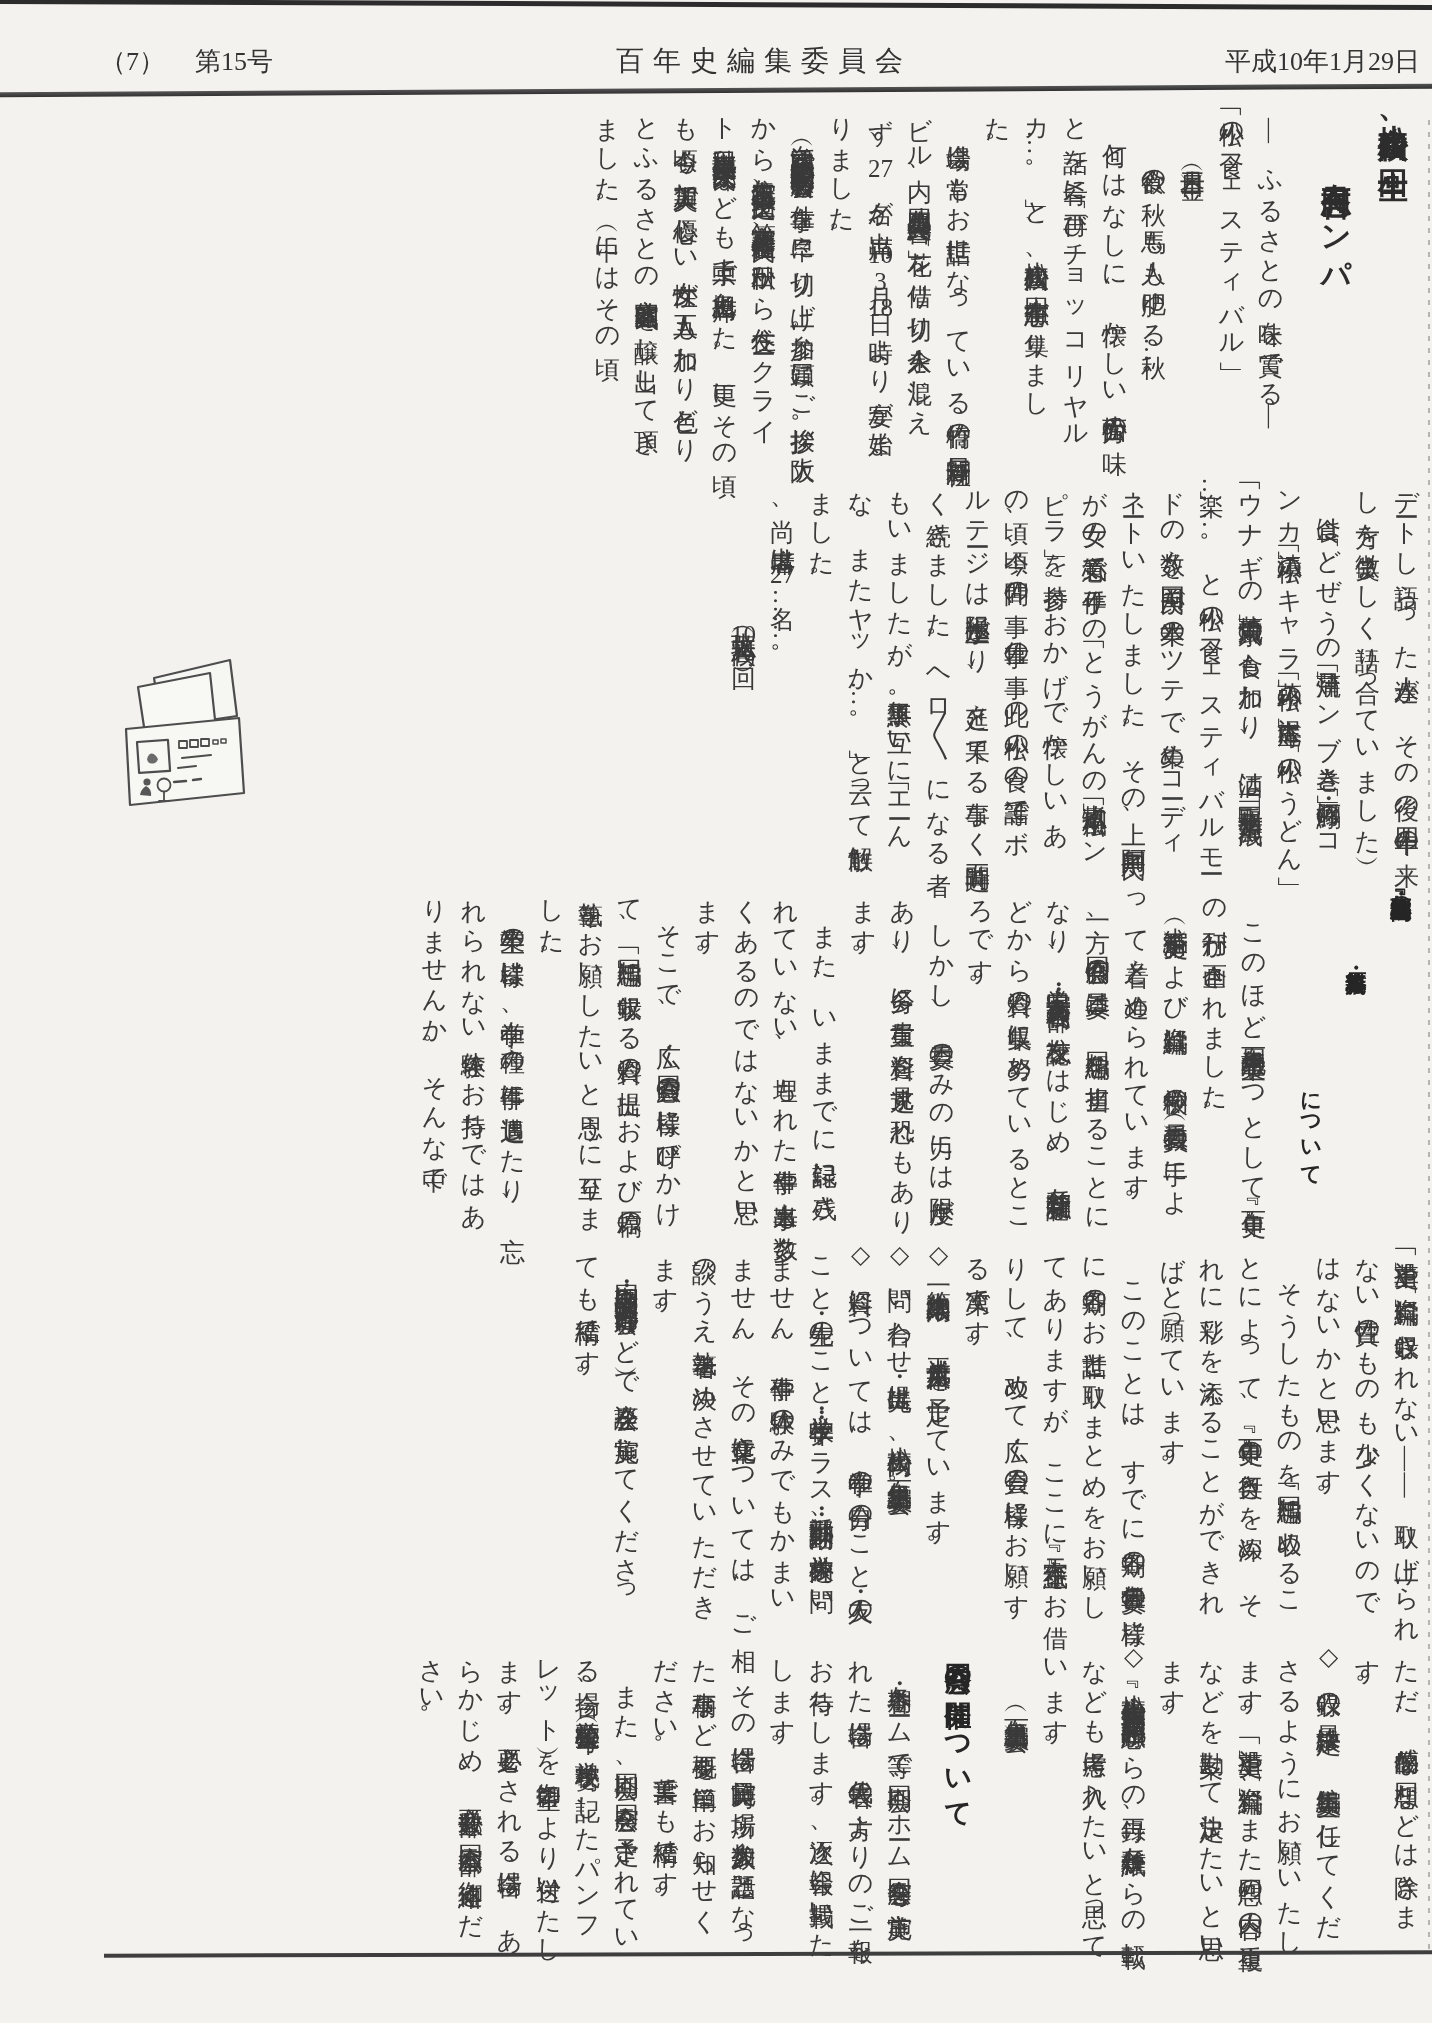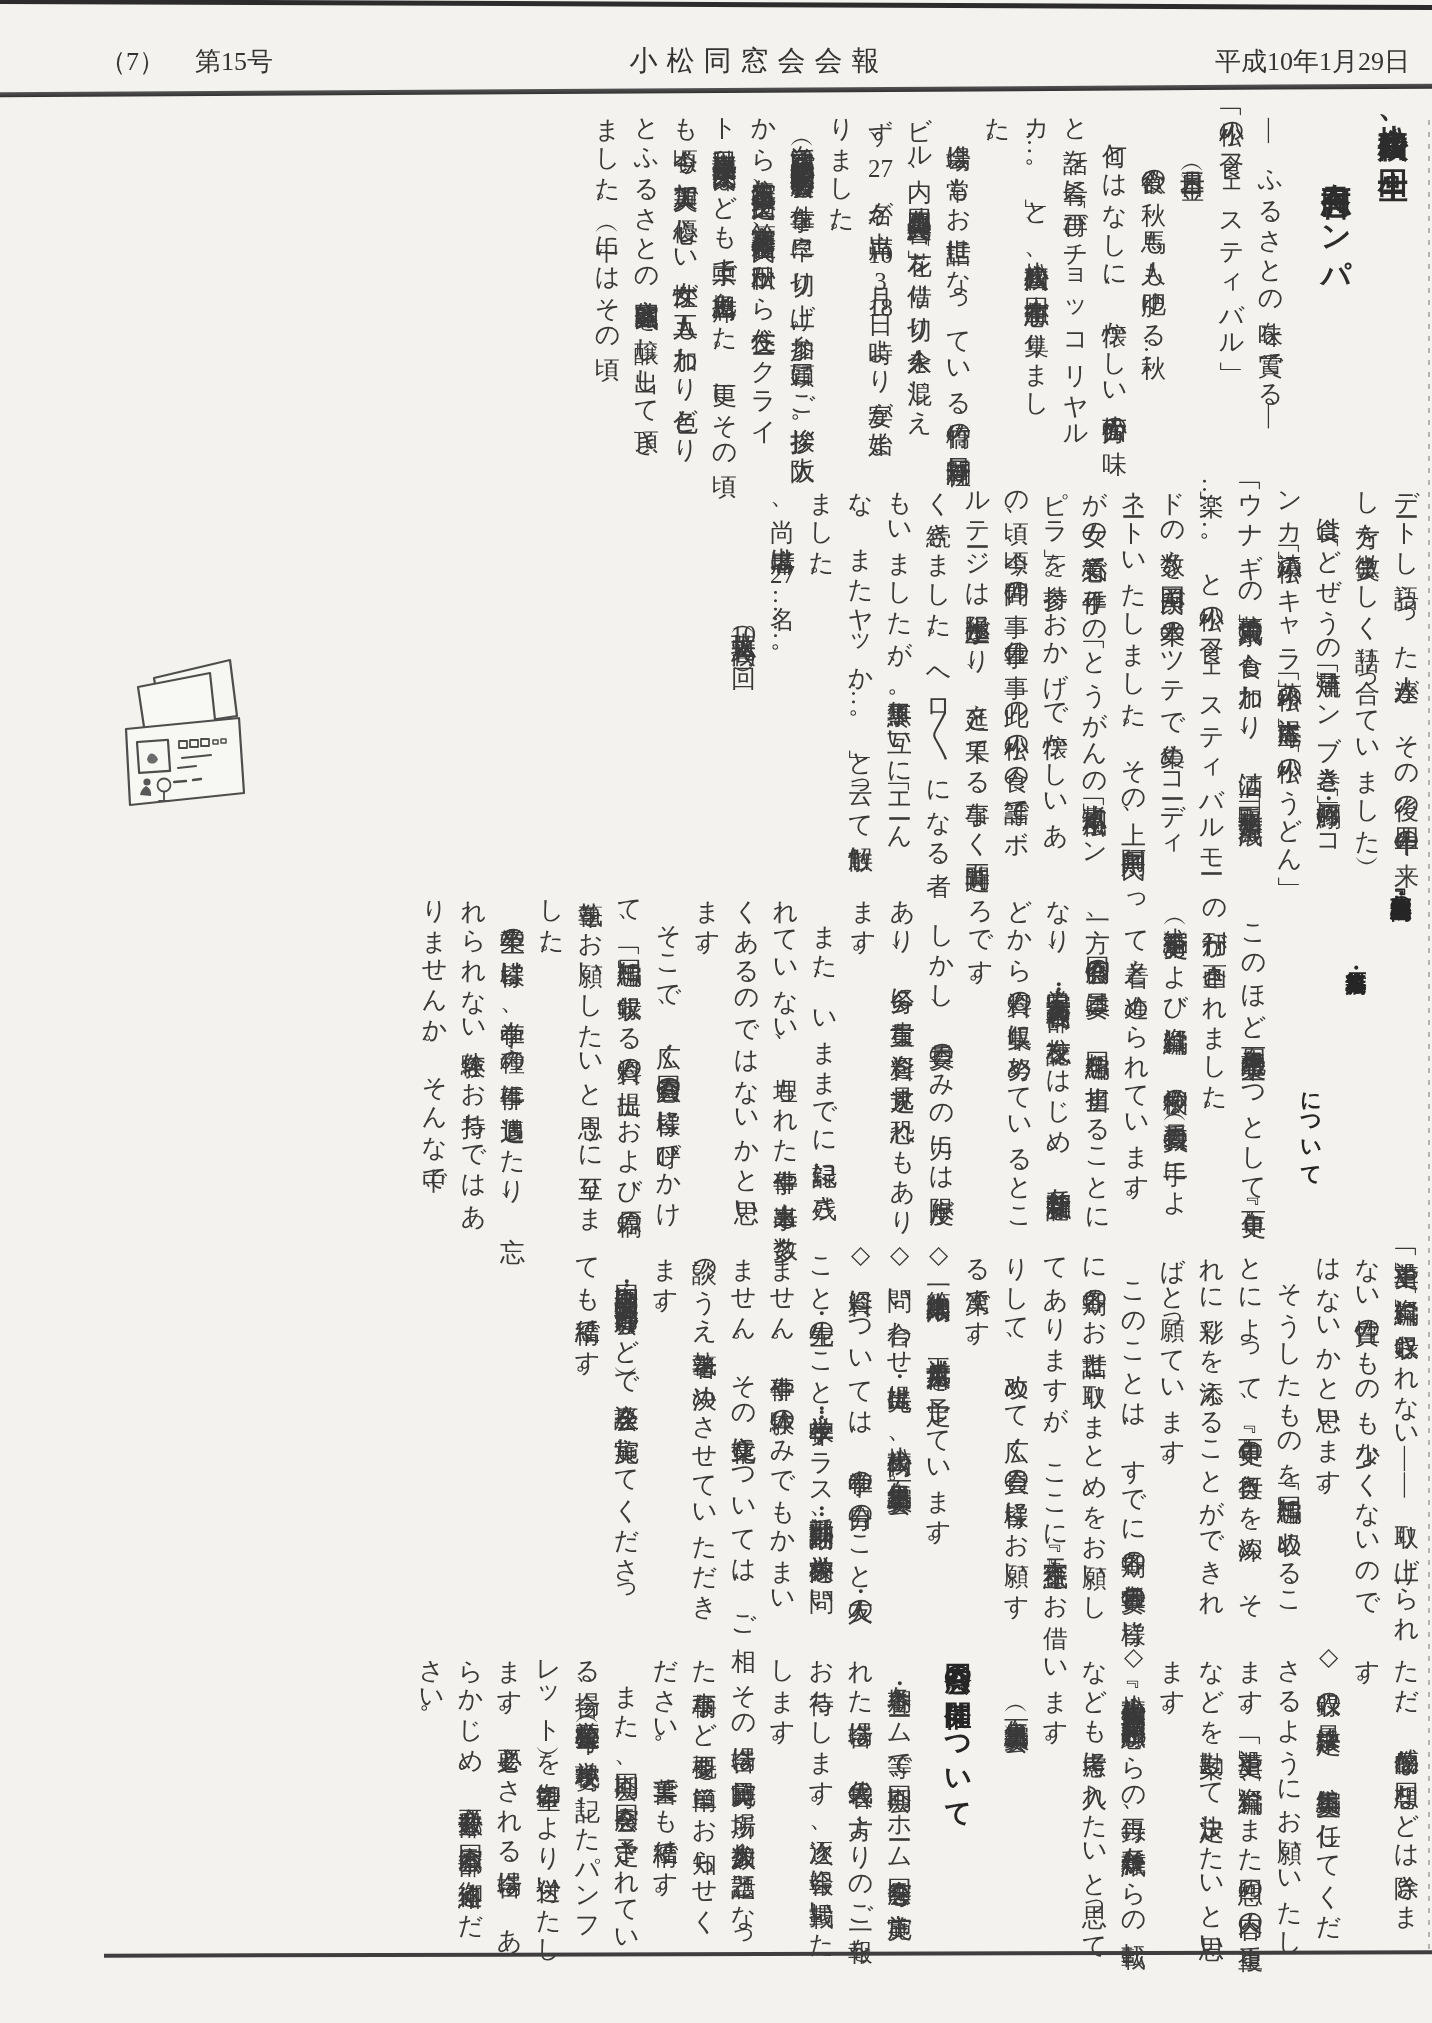--- a/index.html
+++ b/index.html
@@ -28,21 +28,21 @@
   .bottom-rule{
     position:absolute;top:1952px;left:104px;right:0;height:4px;
     background:#3e3e3e;transform:rotate(-0.15deg);
   }
   .edge-dots{
     position:absolute;right:2px;top:120px;bottom:70px;width:2px;
     background:repeating-linear-gradient(#b5b4b0 0 5px,transparent 5px 12px);
   }
   
   .header{
-    position:absolute;top:42px;left:100px;right:22px;
+    position:absolute;top:42px;left:100px;right:12px;
     display:flex;justify-content:space-between;align-items:baseline;
     font-size:26px;color:#333;
   }
   .header .left span{margin-right:30px;}
   .header .center{letter-spacing:9px;font-size:28px;}
   
   .band{
     position:absolute;right:6px;
     writing-mode:vertical-rl;text-orientation:mixed;
     font-size:25px;line-height:39px;letter-spacing:1.5px;
@@ -92,21 +92,21 @@
 <body>
 
 <div class="page">
 
   <div class="top-edge"></div>
 
   <div class="header">
     <div class="left">
       <span>（7）</span><span>第15号</span>
     </div>
-    <div class="center">小松同窓会会報</div>
+    <div class="center">百年史編集委員会</div>
     <div class="right">平成10年1月29日</div>
   </div>
   <div class="header-rule"></div>
 
   <div class="band band-a">
     <div class="t1">
       <span class="l1">小松高校八回、十回生</span>
       <span class="l2">有志合同コンパ</span>
     </div>
     <p class="ind07">― ふるさとの味を賞でる ―</p>

